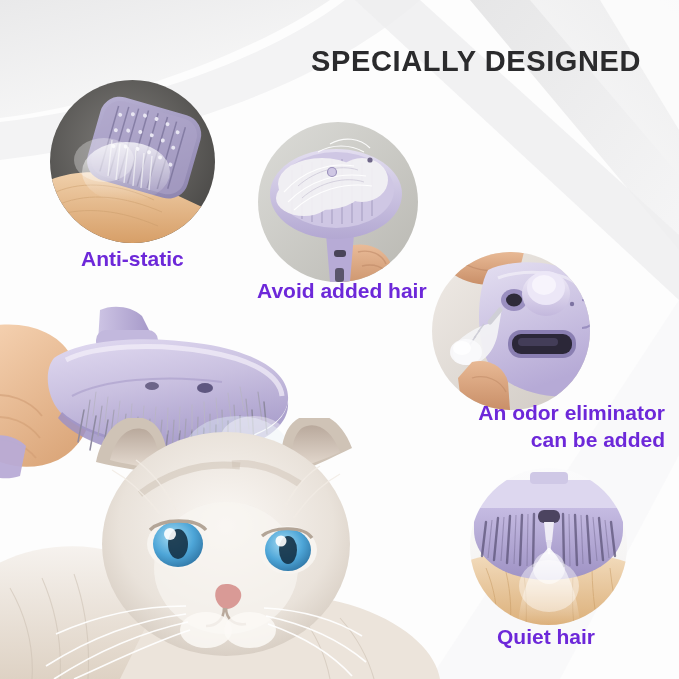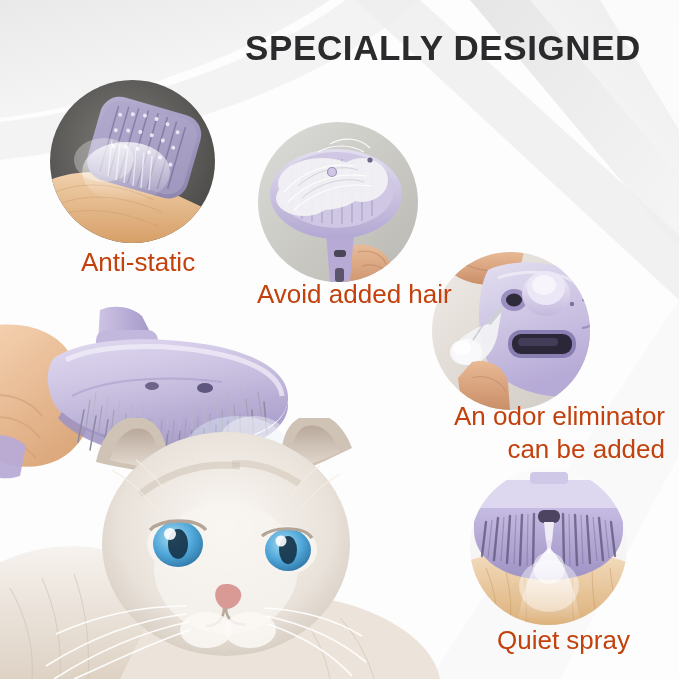--- a/index.html
+++ b/index.html
@@ -1,34 +1,34 @@
 <!DOCTYPE html>
 <html><head>
 <meta charset="utf-8">
 <style>
   html,body{margin:0;padding:0;background:#fff;}
   body{width:679px;height:679px;overflow:hidden;
        font-family:"Liberation Sans","DejaVu Sans",sans-serif;}
   #poster{position:relative;width:679px;height:679px;background:#fdfdfd;overflow:hidden;}
   #bgfx{position:absolute;inset:0;width:679px;height:679px;}
-  .headline{position:absolute;right:38px;top:28px;width:420px;text-align:right;
-            font-size:35px;font-weight:700;letter-spacing:.6px;line-height:1.17;
+  .headline{position:absolute;right:38px;top:45px;width:420px;text-align:right;
+            font-size:29px;font-weight:700;letter-spacing:.6px;line-height:1.17;
             color:#2b2b2d;}
   .headline div{white-space:nowrap;}
   .photo{position:absolute;border-radius:50%;overflow:hidden;}
   .photo svg{display:block;width:100%;height:100%;}
   #c1{left:50px;top:80px;width:165px;height:163px;}
   #c2{left:258px;top:122px;width:160px;height:160px;}
   #c3{left:432px;top:252px;width:158px;height:158px;}
   #c4{left:470px;top:468px;width:157px;height:157px;}
   #hero{position:absolute;left:-8px;top:300px;width:312px;height:230px;}
   #hero svg{display:block;width:100%;height:100%;}
   #cat{position:absolute;left:0px;top:418px;width:452px;height:261px;}
   #cat svg{display:block;width:100%;height:100%;}
-  .cap{position:absolute;color:#c2410c;font-size:26px;font-weight:400;
+  .cap{position:absolute;color:#6d28d9;font-size:21px;font-weight:700;
        line-height:1.28;white-space:pre-line;}
   #cap1{left:81px;top:246px;}
   #cap2{left:257px;top:278px;}
   #cap3{left:425px;top:400px;text-align:right;width:240px;}
   #cap4{left:497px;top:624px;}
 </style>
 </head>
 <body>
 
 <div id="poster">
@@ -509,15 +509,15 @@
         <path d="M294 100 C306 82 322 66 340 56"></path>
         <path d="M282 96 C290 76 304 58 320 48"></path>
       </g>
     </svg>
   </div>
 
   <div class="cap" id="cap1">Anti-static</div>
   <div class="cap" id="cap2">Avoid added hair</div>
   <div class="cap" id="cap3">An odor eliminator
 can be added</div>
-  <div class="cap" id="cap4">Quiet spray</div>
+  <div class="cap" id="cap4">Quiet hair</div>
 
 </div>
 
 </body></html>

